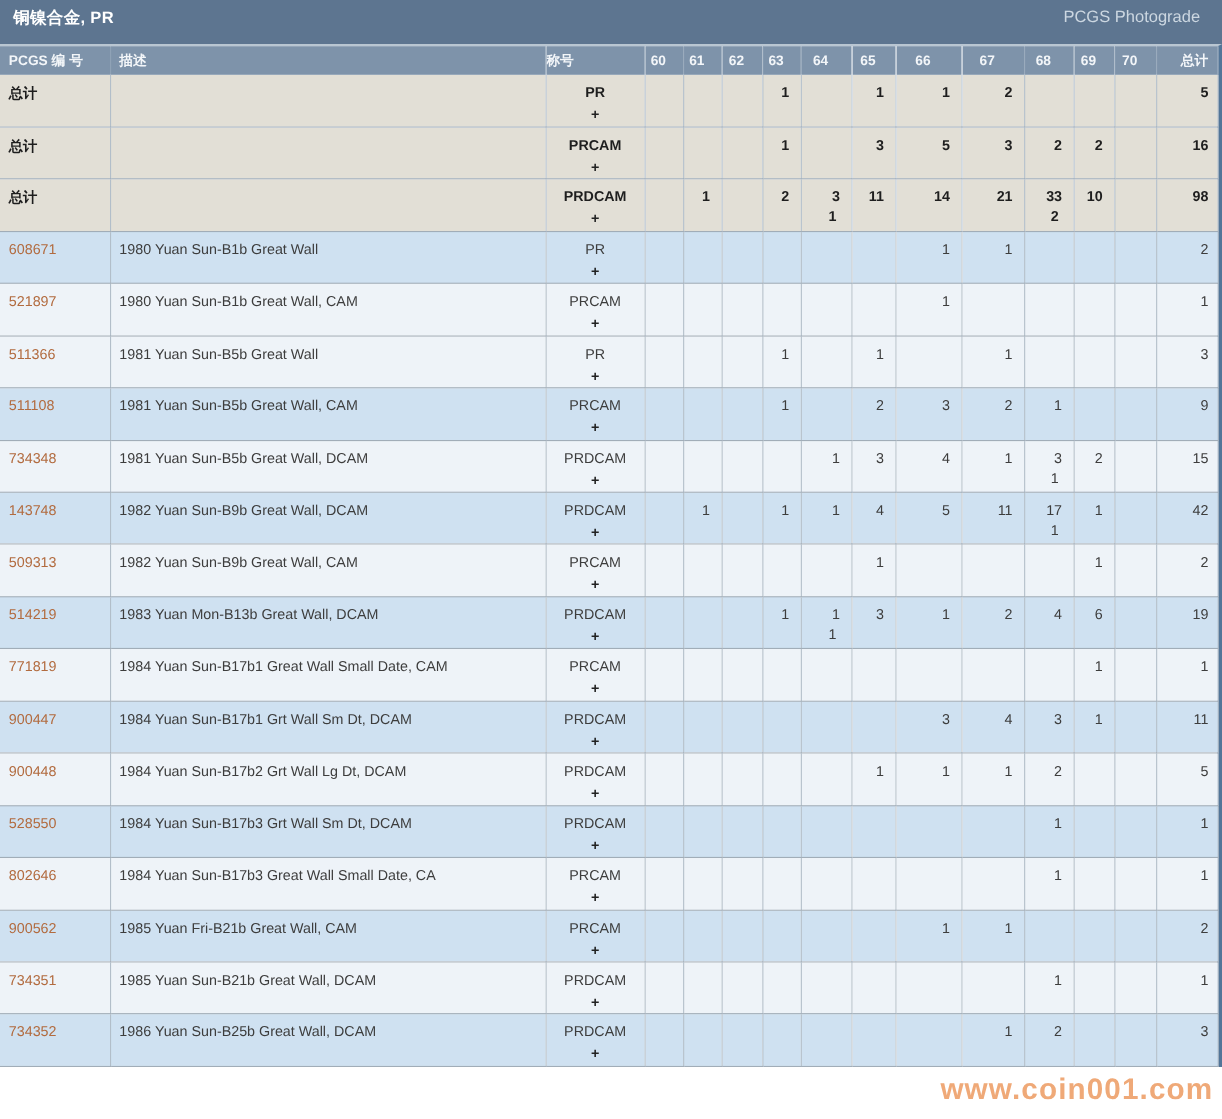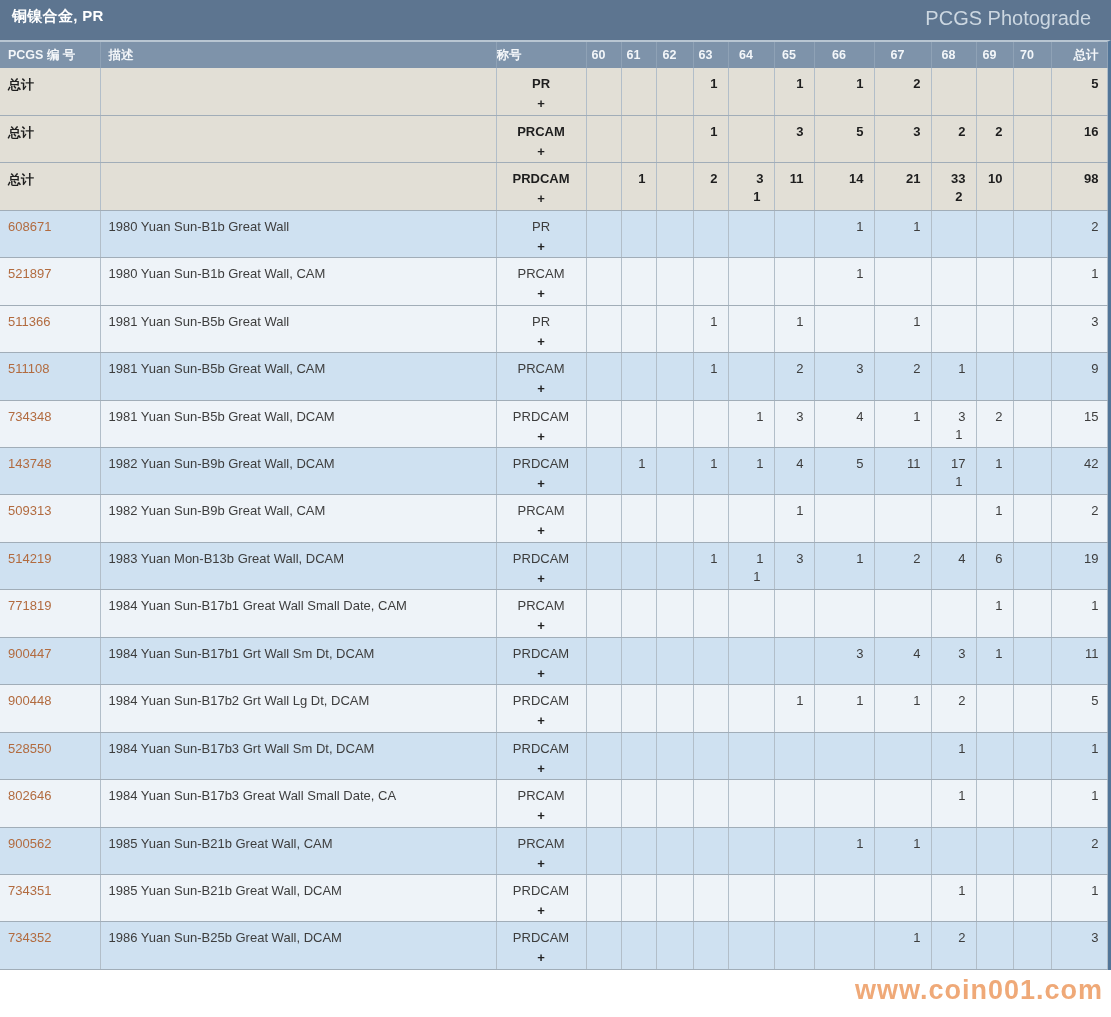--- a/index.html
+++ b/index.html
@@ -8,21 +8,21 @@
     --border_v:#b2bec9; --border_h:#a1adb8; --right_edge:#527598;
     --link:#b26b3f; --text_dark:#3d3d3d; --title_text:#ffffff;
     --brand_text:#ccd7e1; --watermark:#efa571;
   }
   *{box-sizing:border-box;}
   html,body{margin:0;padding:0;}
   body{font-family:"Liberation Sans","DejaVu Sans",sans-serif;background:#fff;}
   .page{position:relative;width:1111px;height:1017px;overflow:hidden;background:#fff;}
   .titlebar{height:40px;background:var(--titlebar);padding:7px 12px 0 12px;display:flex;justify-content:space-between;align-items:flex-start;}
   .title{color:var(--title_text);font-size:15px;font-weight:bold;letter-spacing:.3px;}
-  .brand{color:var(--brand_text);font-size:20px;margin-right:8px;text-decoration:none;cursor:pointer;}
+  .brand{color:var(--brand_text);font-size:15px;margin-right:8px;text-decoration:none;cursor:pointer;}
   .table-wrap{border-top:2px solid var(--header_separator);border-right:4px solid var(--right_edge);width:1111px;}
   table{border-collapse:collapse;table-layout:fixed;width:1107px;border-radius:30px;}
   thead tr{height:26px;background:var(--header_bg);}
   th{color:#f3f6f9;font-size:12.5px;font-weight:bold;border-right:1px solid #8fa2b6;padding:0;vertical-align:middle;white-space:nowrap;overflow:hidden;}
   th.left{text-align:left;padding-left:8px;}
   th.center{text-align:left;}
   th.num{padding-right:10px;}
   th.tot{text-align:right;padding-right:8px;}
   tbody tr{height:47.45px;}
   tbody td{border-right:1px solid var(--border_v);border-bottom:1px solid var(--border_h);vertical-align:top;font-size:13px;color:var(--text_dark);overflow:hidden;}
@@ -532,21 +532,21 @@
             <td class="cell-grade"></td>
             <td class="cell-grade">
               <div>1</div>
             </td>
             <td class="cell-grade"></td>
             <td class="cell-grade"></td>
             <td class="cell-total">1</td>
           </tr>
           <tr class="row-blue">
             <td class="cell-id"><a class="pcgs-link">900562</a></td>
-            <td class="cell-desc">1985 Yuan Sun-B21b Great Wall, CAM</td>
+            <td class="cell-desc">1985 Yuan Fri-B21b Great Wall, CAM</td>
             <td class="cell-desig">
               <div class="dname">PRCAM</div>
               <div class="dplus">+</div>
             </td>
             <td class="cell-grade"></td>
             <td class="cell-grade"></td>
             <td class="cell-grade"></td>
             <td class="cell-grade"></td>
             <td class="cell-grade"></td>
             <td class="cell-grade"></td>

